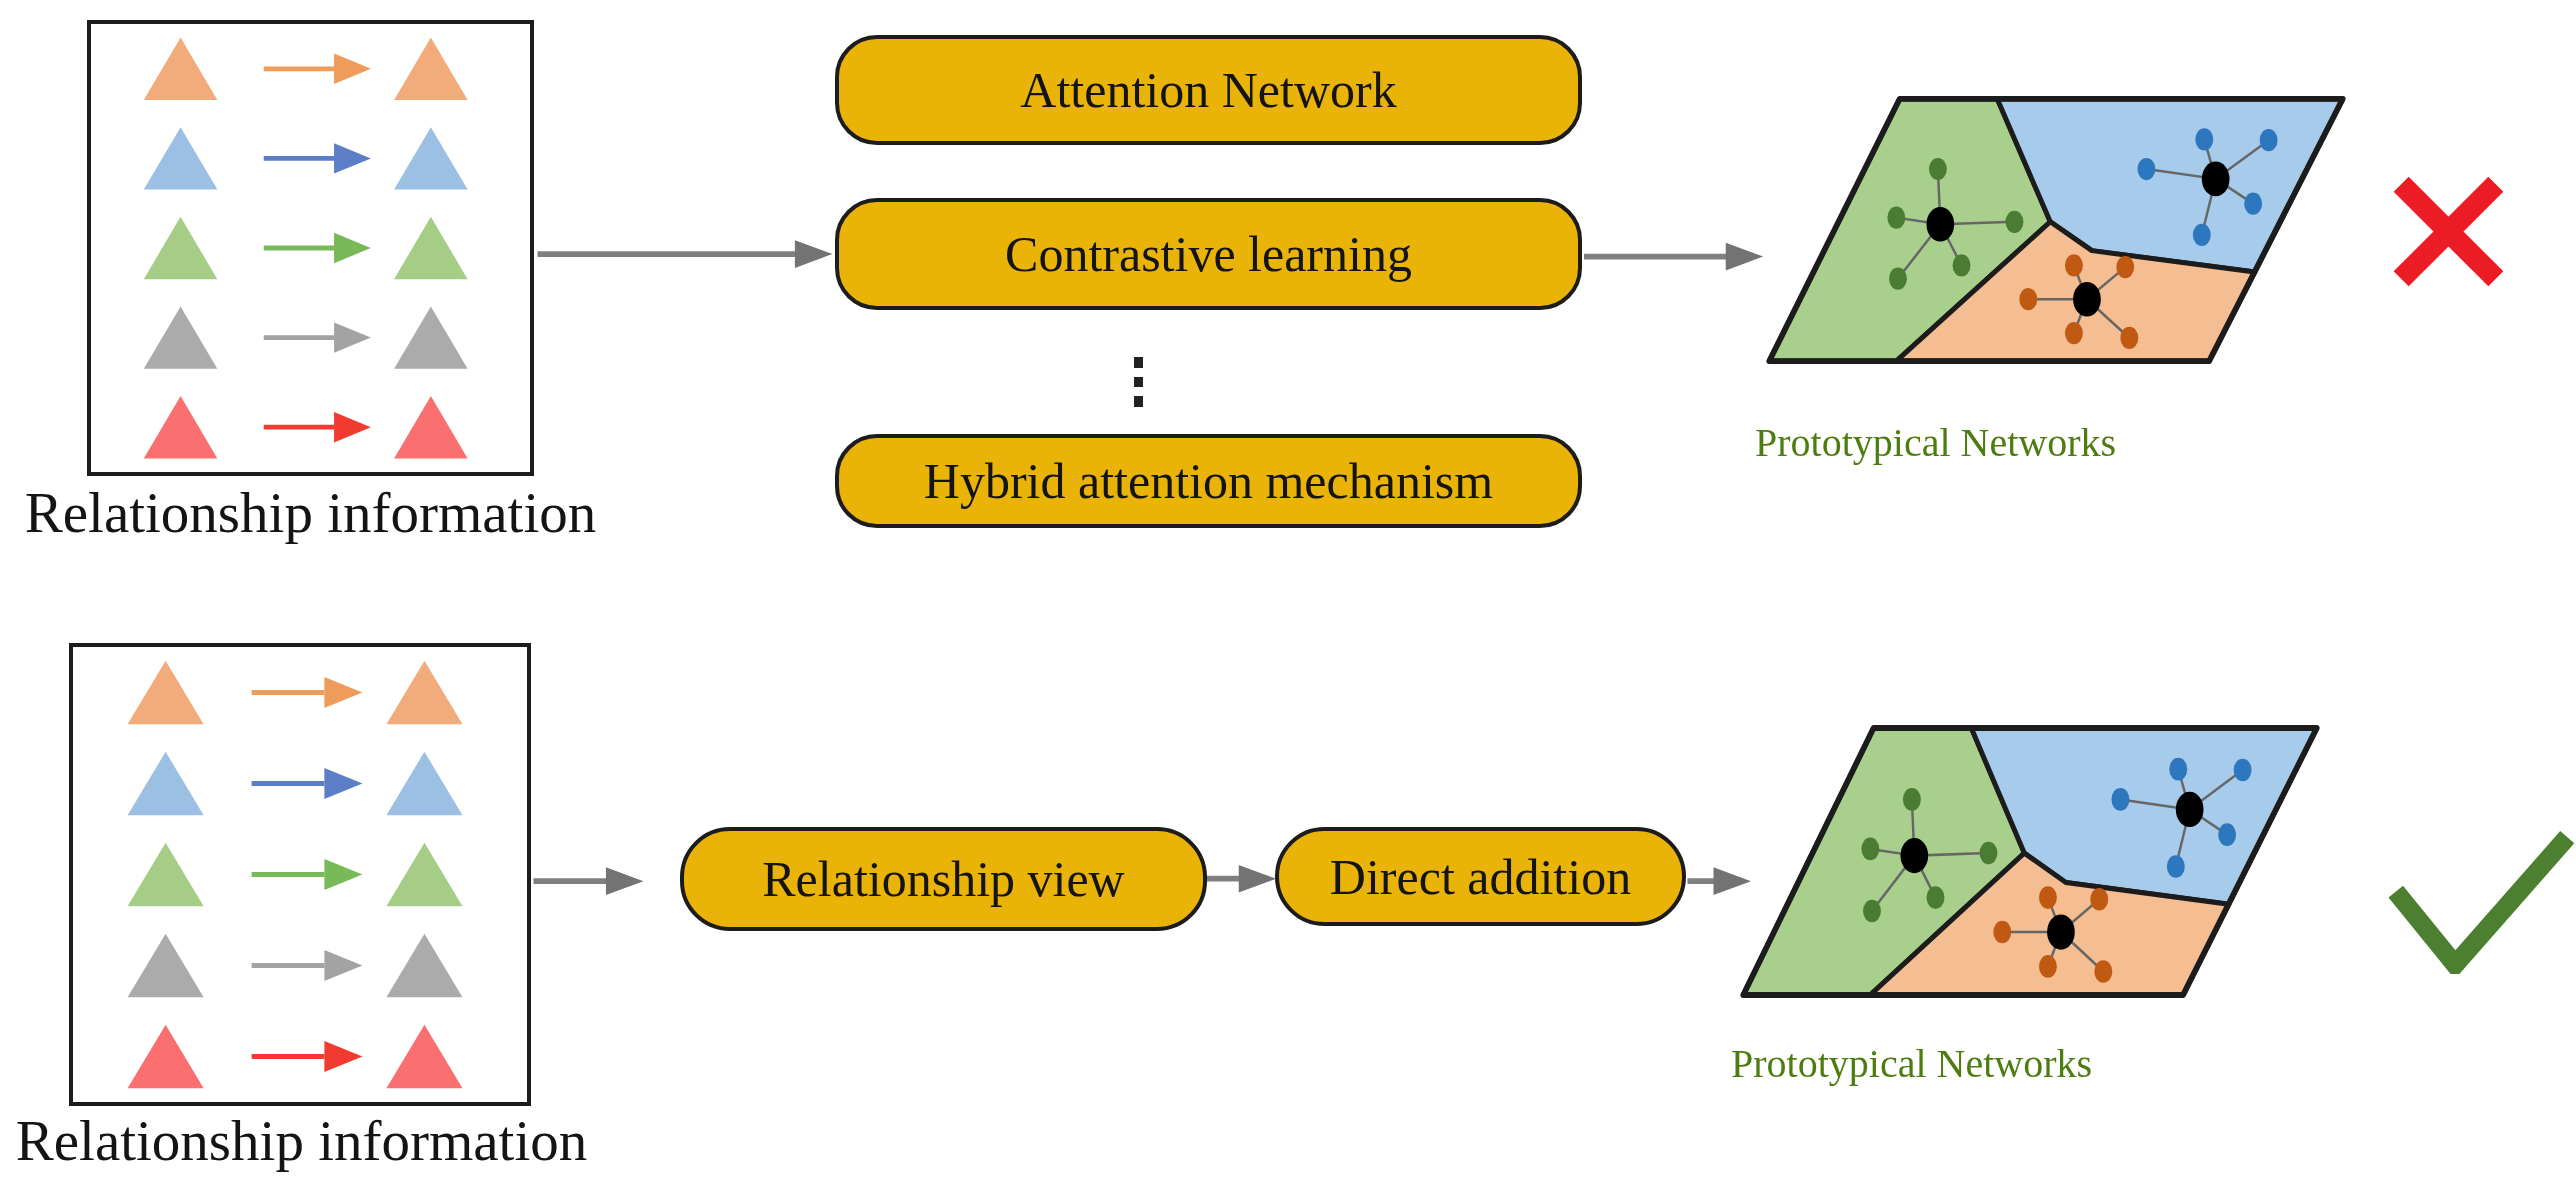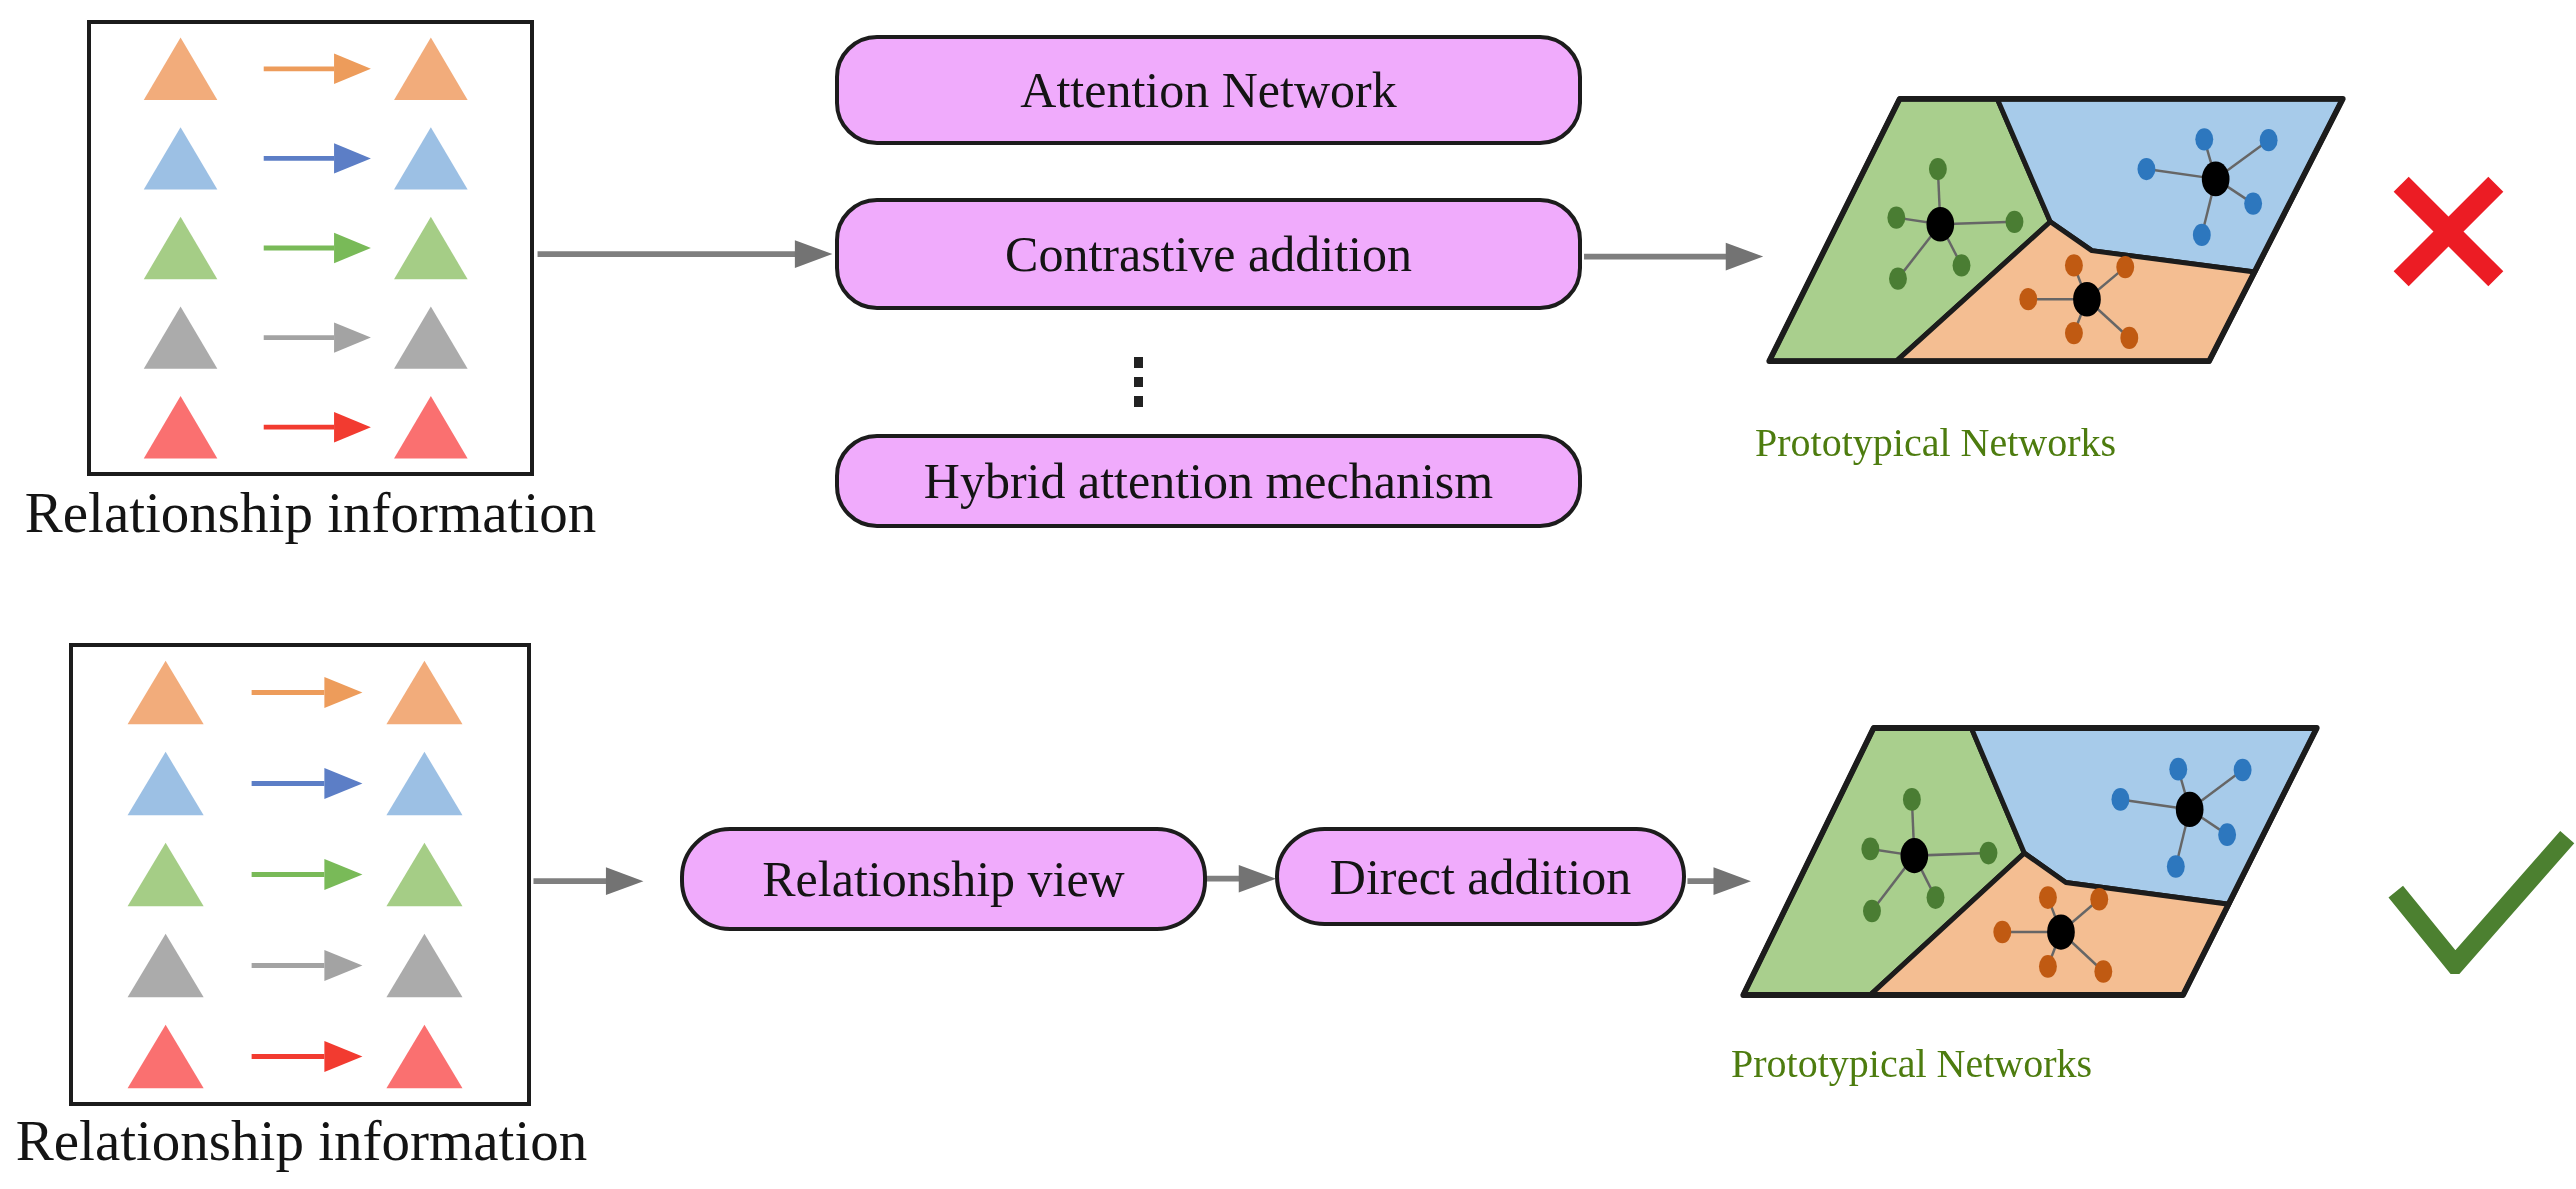--- a/index.html
+++ b/index.html
@@ -1,21 +1,21 @@
 <!DOCTYPE html>
 <html style="font-size:13px"><head>
 <meta charset="utf-8">
 <style>
   html,body{margin:0;padding:0;background:#ffffff;}
   .canvas{position:relative;width:2576px;height:1189px;background:#ffffff;overflow:hidden;
           font-family:"Liberation Serif","DejaVu Serif",serif;color:#141414;}
   .abs{position:absolute;}
   svg{display:block;}
   .info-box{position:absolute;border:4.9px solid #1c1c1c;background:#ffffff;box-sizing:border-box;}
-  .pill{position:absolute;border:4.1px solid #1c1c1c;background:#f0abfc;box-sizing:border-box;
+  .pill{position:absolute;border:4.1px solid #1c1c1c;background:#eab308;box-sizing:border-box;
         display:flex;align-items:center;justify-content:center;
         font-size:50px;line-height:1;white-space:nowrap;color:#141414;}
   .pill.r52{border-radius:42px;}
   .pill.r60{border-radius:50px;}
   .flow-label{position:absolute;text-align:center;font-size:57px;line-height:1.0;color:#141414;white-space:nowrap;}
   .proto-label{position:absolute;text-align:left;font-size:40px;line-height:1.0;color:#4d7c0f;white-space:nowrap;}
   .vdots{position:absolute;display:flex;flex-direction:column;gap:9px;}
   .vdots span{width:9px;height:10.6px;background:#222;display:block;}
   #arrow-layer{position:absolute;left:0;top:0;z-index:1;}
   .z2{z-index:2;}
@@ -61,21 +61,21 @@
         <polygon points="350,504 304,485 304,523" fill="#F23B30"></polygon>
         <polygon points="379,543 471,543 425,465" fill="#FA7070"></polygon>
       </svg>
   </div>
   <div class="flow-label" style="left:13px;top:484px;width:595px;">Relationship information</div>
 
   <div class="pill r52 z2" style="left: 835px; top: 35px; width: 747px; height: 110px; border-color: rgb(28, 28, 28);">
     <span>Attention Network</span>
   </div>
   <div class="pill r52 z2" style="left: 835px; top: 198px; width: 747px; height: 112px; border-color: rgb(28, 28, 28);">
-    <span>Contrastive addition</span>
+    <span>Contrastive learning</span>
   </div>
   <div class="vdots z2" style="left:1134px;top:357px;">
     <span></span>
       <span></span>
       <span></span>
   </div>
   <div class="pill r52 z2" style="left: 835px; top: 434px; width: 747px; height: 94px; border-color: rgb(28, 28, 28);">
     <span>Hybrid attention mechanism</span>
   </div>
 

